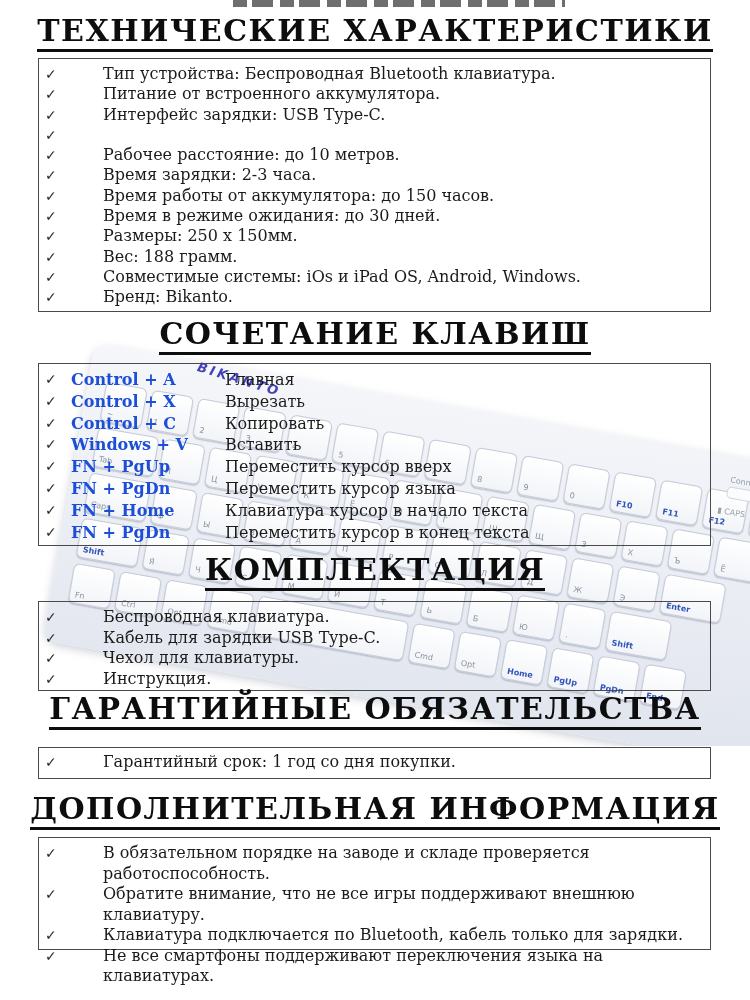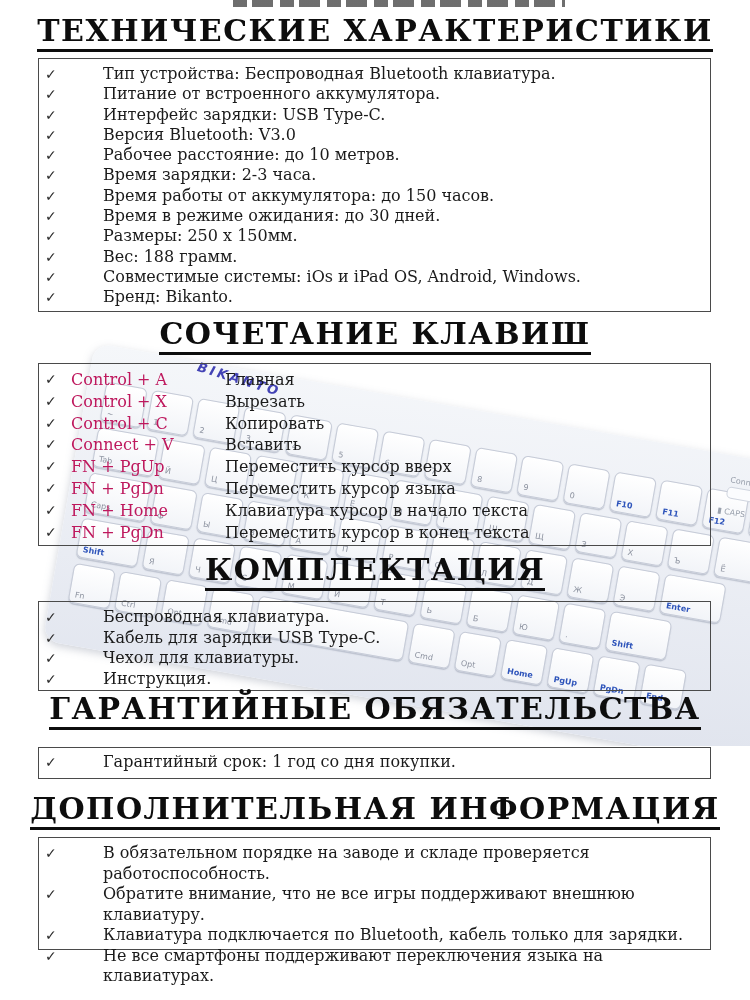--- a/index.html
+++ b/index.html
@@ -35,21 +35,21 @@
 
   ul.check-list{list-style:none;margin:0;padding:0;}
   .check-list li{display:flex;align-items:flex-start;font-size:16px;line-height:20.3px;}
   #box2 .check-list li{line-height:21.8px;}
   #box3 .check-list li{line-height:20.6px;}
   #box5 .check-list li{line-height:20.5px;}
   .chk{
     flex:none;width:14px;margin-right:12px;
     font-family:"DejaVu Sans",sans-serif;font-size:14px;color:#2c2c2c;
   }
-  .keys{flex:none;width:122px;font-weight:normal;color:#be185d;}
+  .keys{flex:none;width:122px;font-weight:bold;color:#1d4ed8;}
   .item-text{display:block;margin-left:32px;}
   #box5 .item-text{max-width:585px;}
 
   
   .kb-wrap{position:absolute;left:35px;top:328px;width:715px;height:418px;overflow:hidden;z-index:0;}
   .kb-body{
     position:absolute;left:60px;top:15px;width:950px;height:302px;
     transform:rotate(10deg);transform-origin:0 0;
     background:linear-gradient(175deg,#f5f7fa 0%,#e9ecf3 55%,#dfe3ed 100%);
     border-radius:16px;box-shadow:0 3px 8px rgba(120,130,150,.35);
@@ -190,21 +190,20 @@
       <li>
         <span class="chk">✓</span>
         <span class="item-text">Питание от встроенного аккумулятора.</span>
       </li>
       <li>
         <span class="chk">✓</span>
         <span class="item-text">Интерфейс зарядки: USB Type-C.</span>
       </li>
       <li>
         <span class="chk">✓</span>
-        <span class="item-text">Версия Bluetooth: V3.0</span>
       </li>
       <li>
         <span class="chk">✓</span>
         <span class="item-text">Рабочее расстояние: до 10 метров.</span>
       </li>
       <li>
         <span class="chk">✓</span>
         <span class="item-text">Время зарядки: 2-3 часа.</span>
       </li>
       <li>
@@ -247,21 +246,21 @@
         <span class="keys">Control + X</span>
         <span class="item-text">Вырезать</span>
       </li>
       <li>
         <span class="chk">✓</span>
         <span class="keys">Control + C</span>
         <span class="item-text">Копировать</span>
       </li>
       <li>
         <span class="chk">✓</span>
-        <span class="keys">Connect + V</span>
+        <span class="keys">Windows + V</span>
         <span class="item-text">Вставить</span>
       </li>
       <li>
         <span class="chk">✓</span>
         <span class="keys">FN + PgUp</span>
         <span class="item-text">Переместить курсор вверх</span>
       </li>
       <li>
         <span class="chk">✓</span>
         <span class="keys">FN + PgDn</span>

